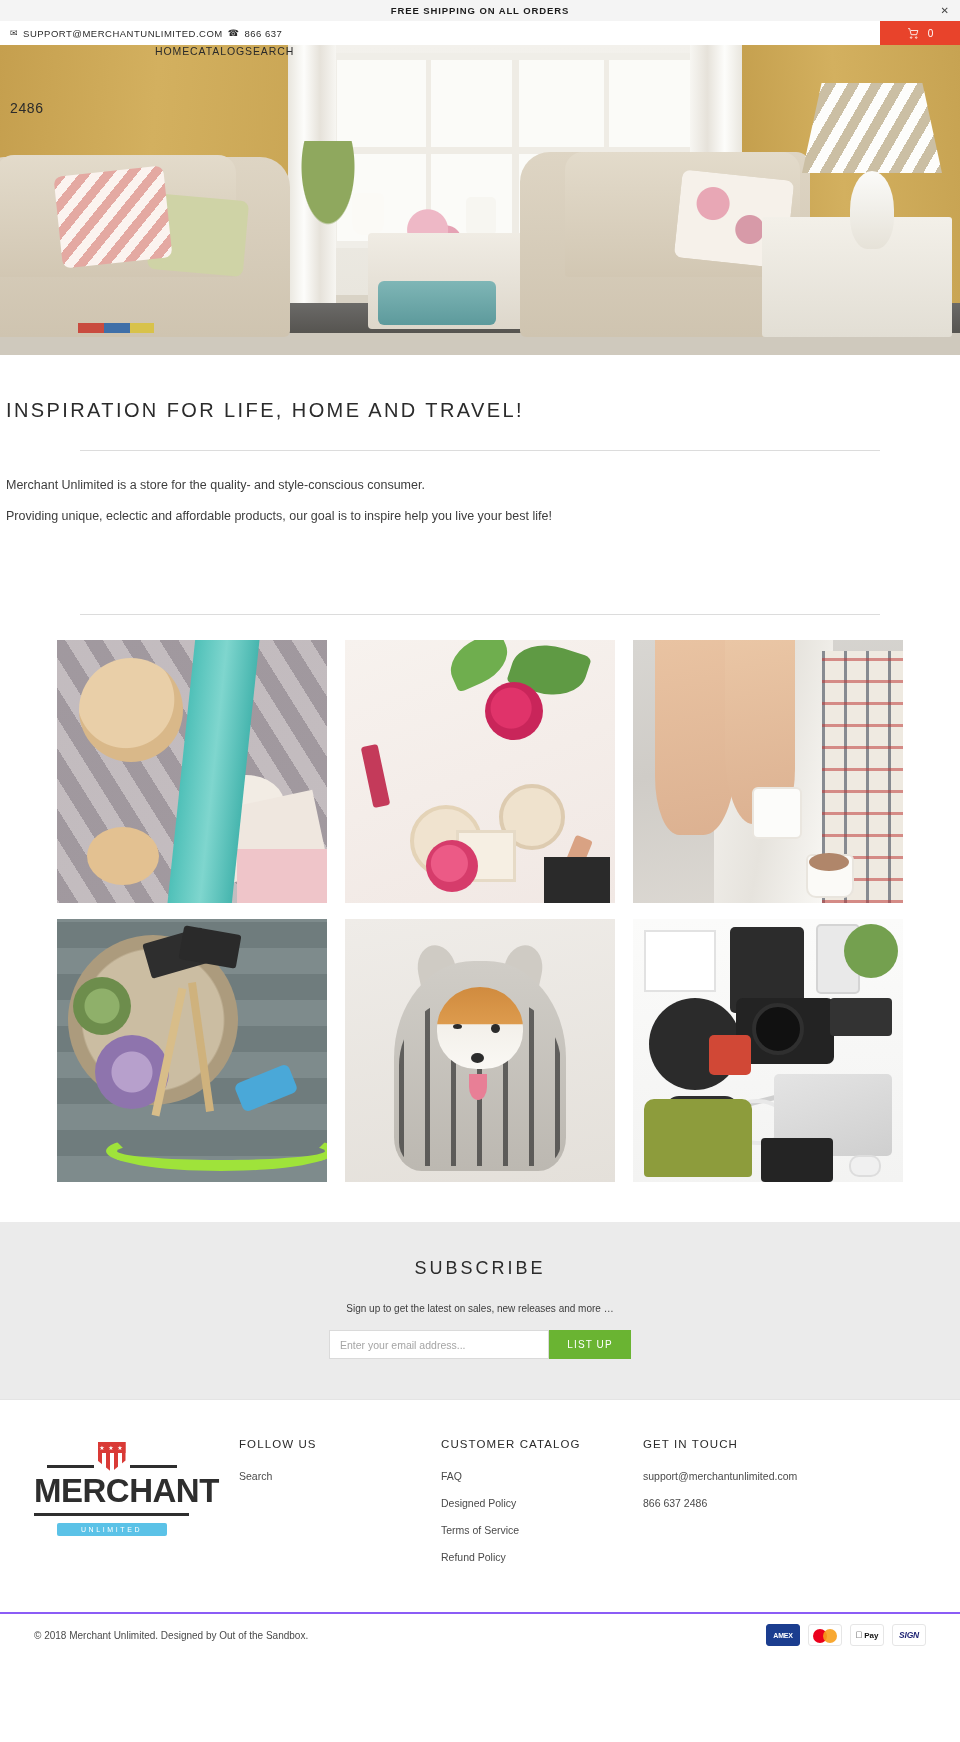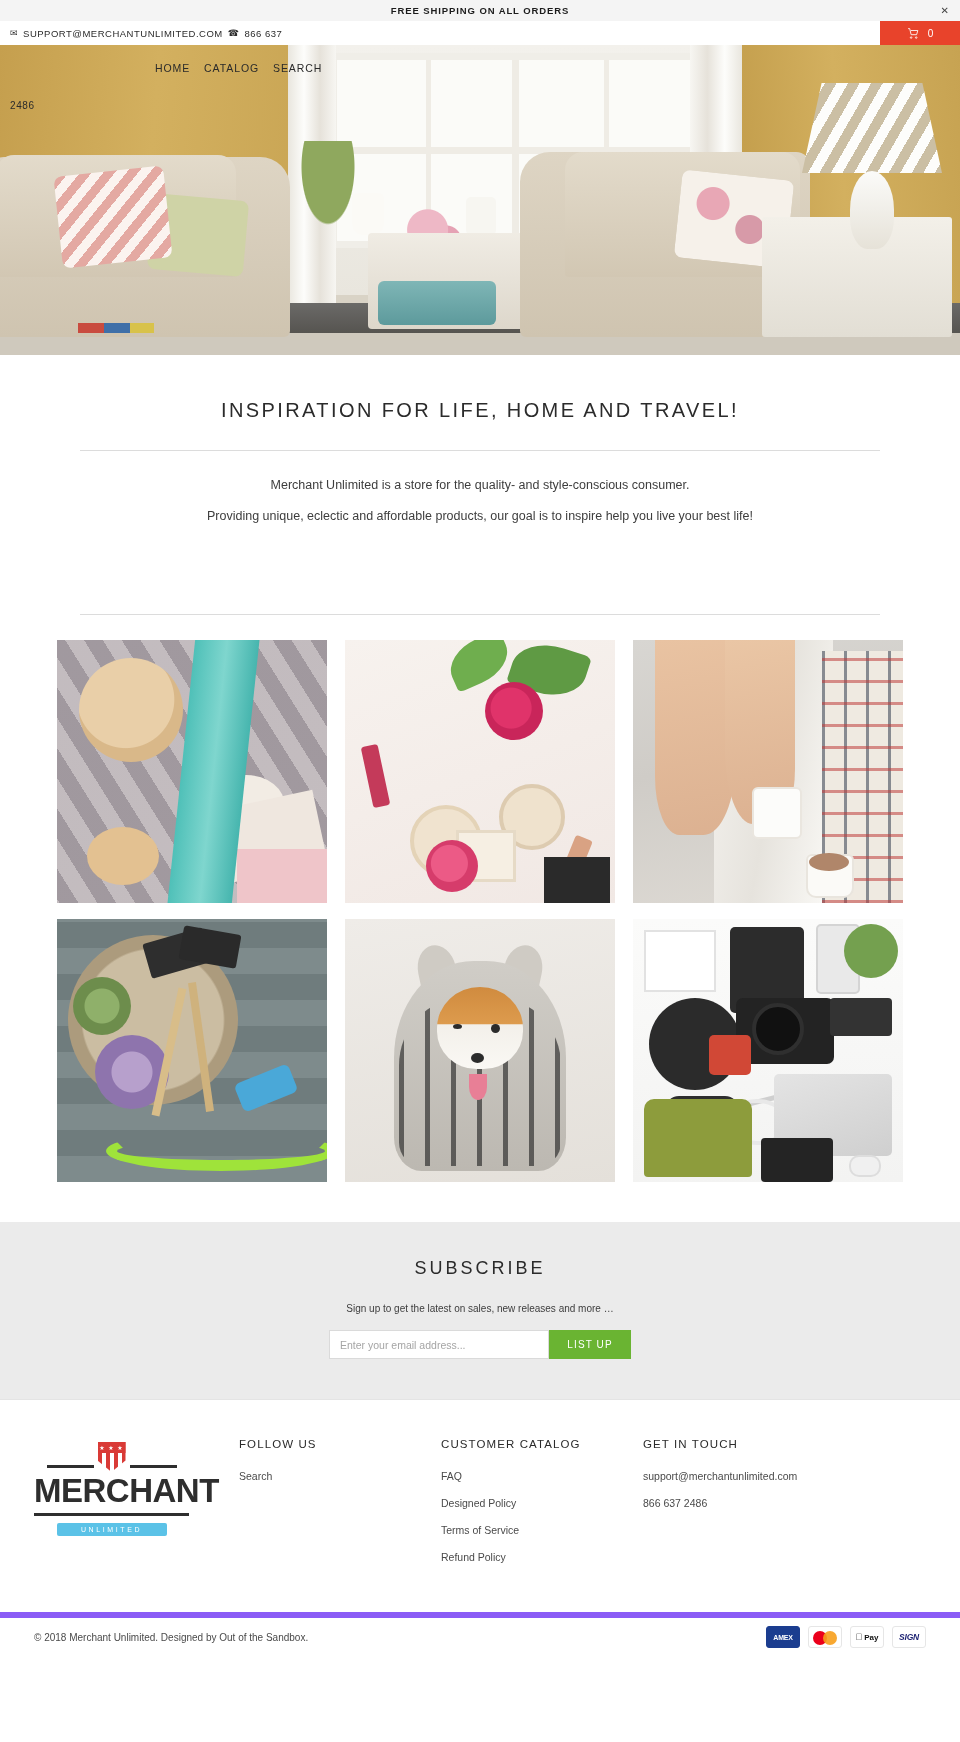--- a/index.html
+++ b/index.html
@@ -209,39 +209,39 @@
     position: absolute; left: 498px; top: 218px; width: 86px; height: 14px;
     background: linear-gradient(180deg,#6d6a63,#8d8980);
   }
   .books-2 {
     position: absolute; left: 78px; bottom: 22px; width: 76px; height: 10px;
     background: linear-gradient(90deg,#c94b3f 0 26px,#3f6fa8 26px 52px,#d8c24a 52px 76px);
   }
   
   .hero-nav {
     position: absolute; left: 0; top: 0; width: 960px; height: 46px;
-    display: flex; align-items: center; gap: 14px;
+    display: flex; align-items: flex-start; 
     padding-left: 155px;
     z-index: 5;
   }
   .hero-nav a {
     font-size: 10.5px;
     letter-spacing: 0.9px;
     color: #2a2a2a;
     text-decoration: none;
     cursor: pointer;
     font-weight: 500;
   }
   .hero-phone {
     position: absolute; left: 10px; top: 55px;
-    font-size: 10px; letter-spacing: 0.6px; color: #2b2b2b; z-index: 5;
-  }
-
-  
-  .richtext { padding: 44px 16px 22px; text-align: center; }
+    font-size: 14px; letter-spacing: 0.6px; color: #2b2b2b; z-index: 5;
+  }
+
+  
+  .richtext { padding: 44px 6px 22px; text-align: left; }
   .richtext h2 {
     font-size: 20px;
     font-weight: 400;
     letter-spacing: 2.4px;
     color: #2b2b2b;
   }
   .rule {
     width: 800px; height: 1px; background: #dcdcdc;
     margin: 28px auto 0;
   }
@@ -470,21 +470,21 @@
   }
   .logo-rule { height: 3px; background: #2e2e2e; margin-top: 6px; }
   .logo-sub {
     margin: 7px auto 0; width: 110px; height: 13px;
     background: #5bc2e7; border-radius: 2px;
     font-size: 7px; letter-spacing: 2.6px; color: #ffffff;
     display:flex; align-items:center; justify-content:center;
   }
 
   .footer-bottom {
-    border-top: 6px solid #8b5cf6;
+    border-top: 2px solid #8b5cf6;
     height: 44px;
     display: flex; align-items: center; justify-content: space-between;
     padding: 16px 34px;
     gap: 32px;
   }
   .copyright { font-size: 10px; color: #4a4a4a; }
   .pay-row { display: flex; align-items: center; gap: 8px; }
   .pay {
     width: 34px; height: 22px; border-radius: 3px;
     display: flex; align-items: center; justify-content: center;

